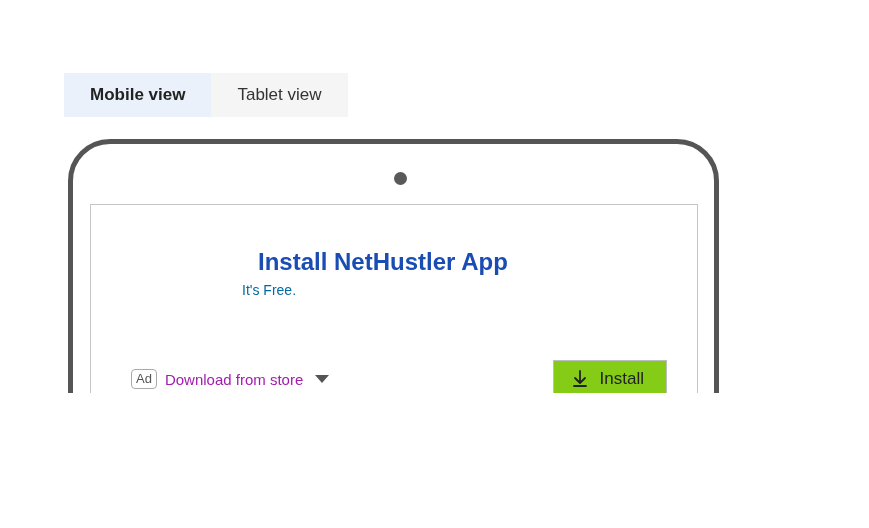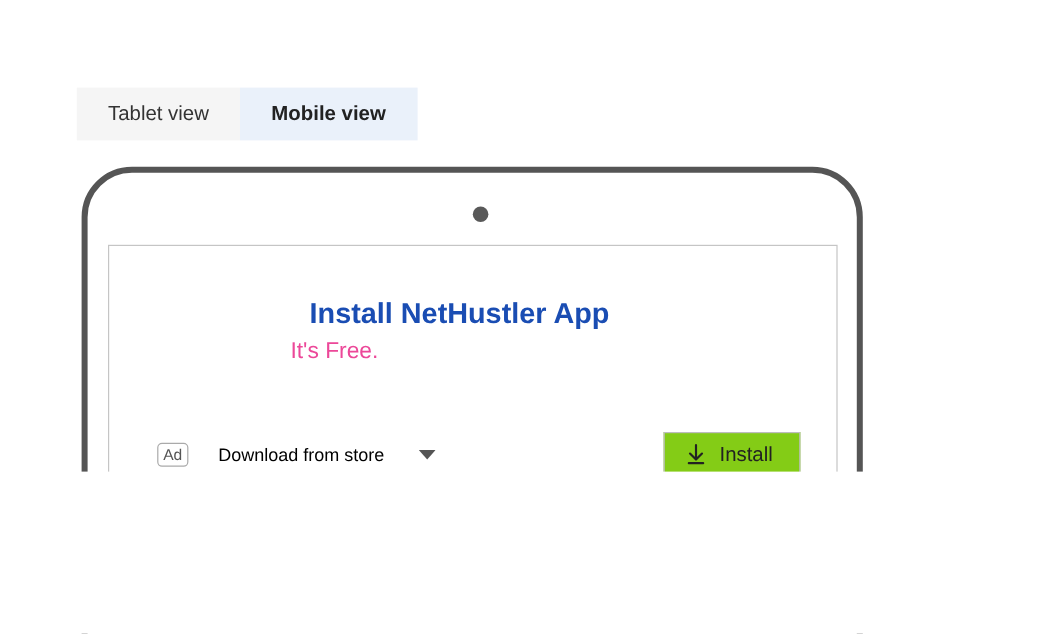--- a/index.html
+++ b/index.html
@@ -68,49 +68,49 @@
     left: 151px;
     font-size: 24px;
     font-weight: 600;
     color: #1a4db3;
     margin-left: 16px;
   }
   .ad-subline {
     position: absolute;
     top: 77px;
     left: 151px;
-    font-size: 19px;
-    color: #ec4899;
+    font-size: 14px;
+    color: #0369a1;
   }
 
   .ad-bottom {
     position: absolute;
     top: 155px;
     left: 40px;
     right: 30px;
     display: flex;
     align-items: center;
     justify-content: space-between;
   }
   .ad-left {
     display: flex;
     align-items: center;
-    gap: 25px;
+    gap: 8px;
   }
   .ad-badge {
     border: 1px solid #aaa;
     border-radius: 4px;
     padding: 0px 4px;
     font-size: 13px;
     color: #555;
     line-height: 18px;
   }
   .ad-source {
     font-size: 15px;
-    color: #000000;
+    color: #a21caf;
     text-align: right;
   }
   .chevron {
     margin-left: 4px;
   }
   .chevron svg { display: block; }
 
   .install-btn {
     border: 1px solid #bdbdbd;
     background: #84cc16;
@@ -130,22 +130,22 @@
     left: 0;
     width: 869px;
     height: 200px;
     background: #fff;
   }
 </style>
 </head>
 <body>
 
 <div class="tabs">
+  <div class="tab active">Mobile view</div>
   <div class="tab">Tablet view</div>
-  <div class="tab active">Mobile view</div>
 </div>
 
 <div class="device-frame"></div>
 <div class="camera-dot"></div>
 
 <div class="ad-card">
   <div class="ad-headline">Install NetHustler App</div>
   <div class="ad-subline">It's Free.</div>
 
   <div class="ad-bottom">

